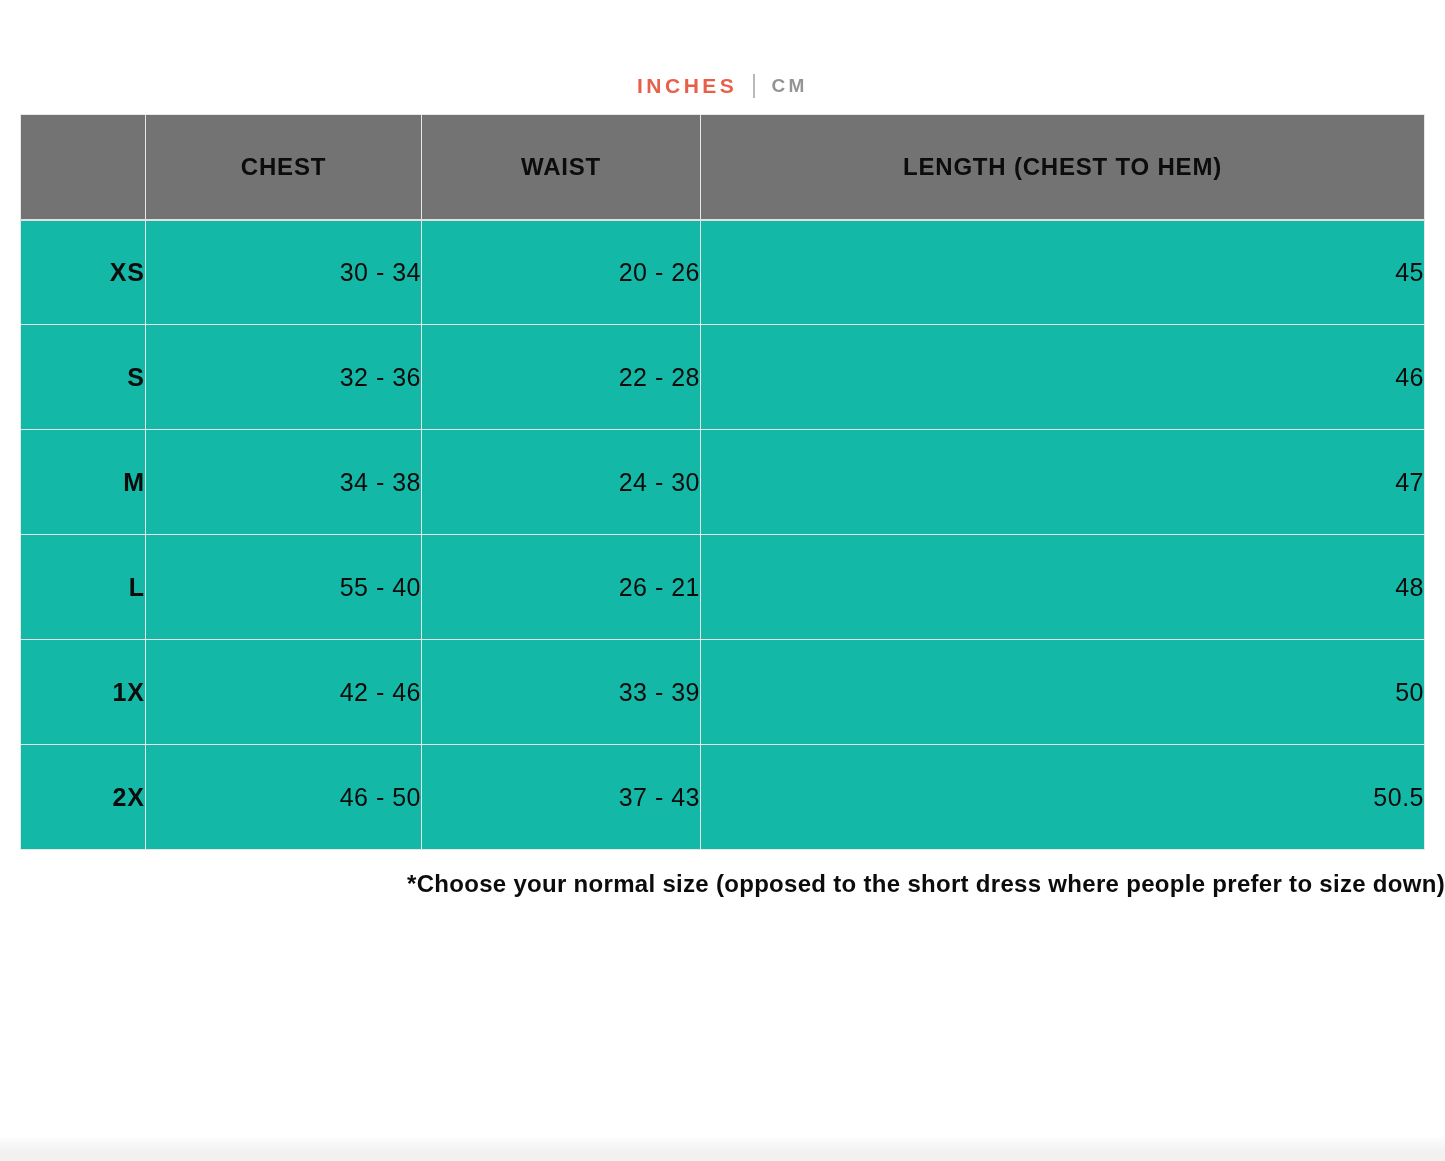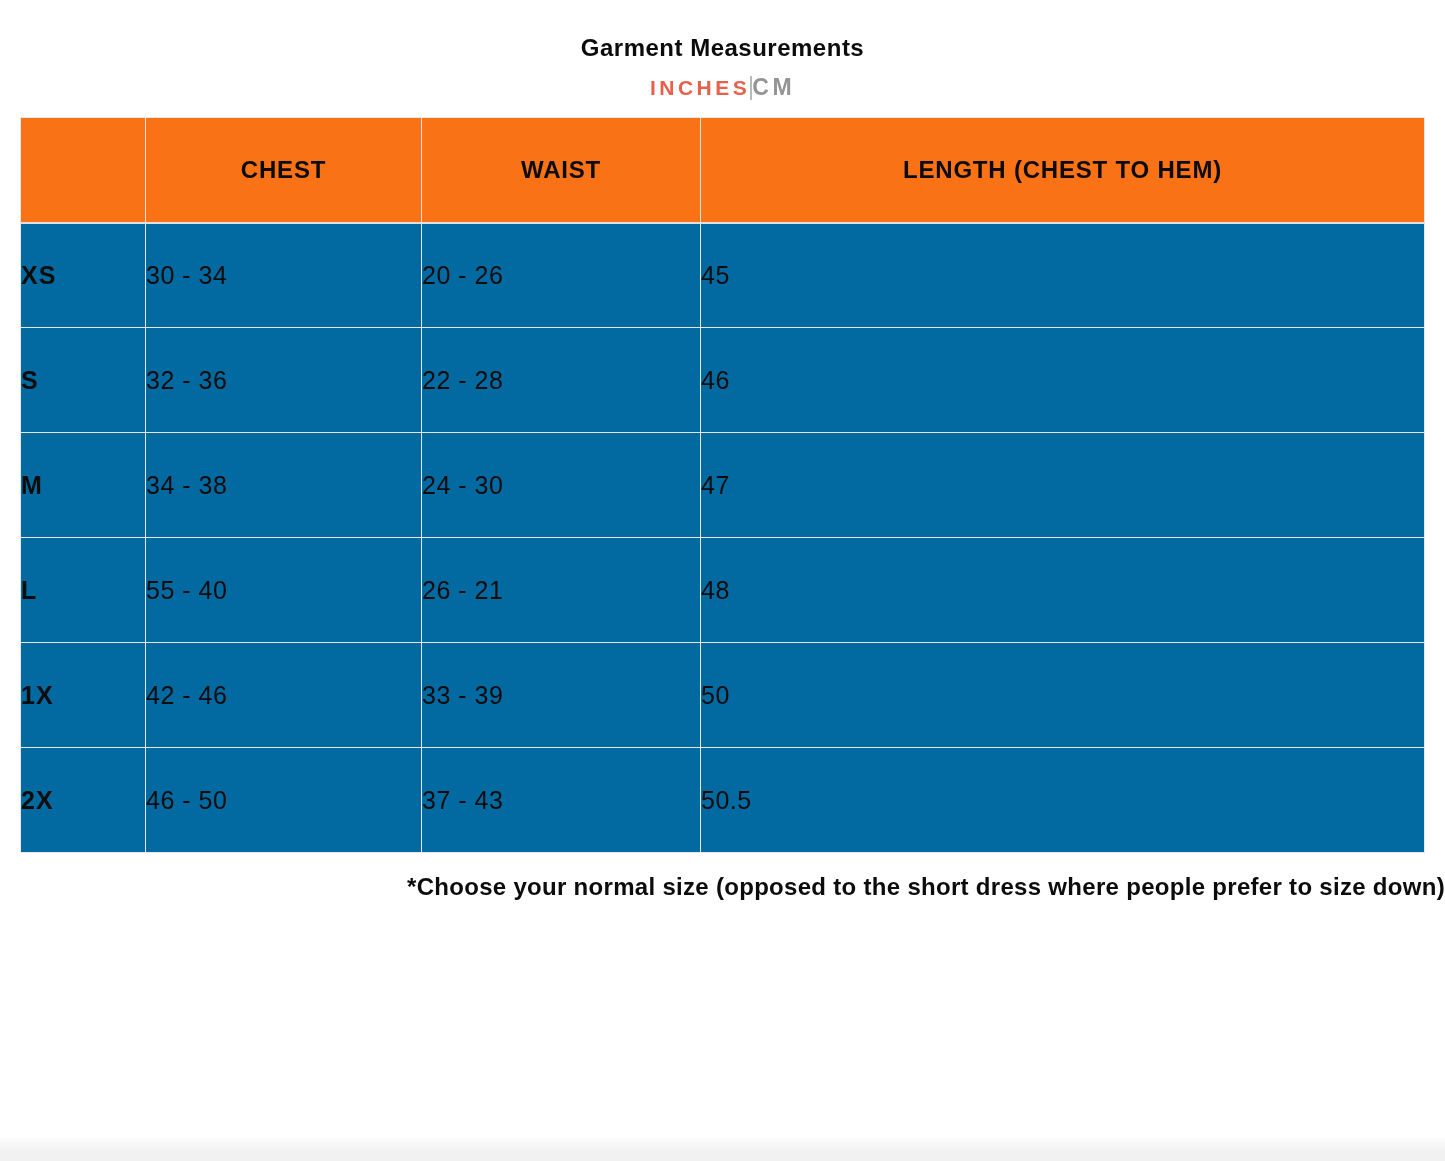--- a/index.html
+++ b/index.html
@@ -20,40 +20,41 @@
     overflow:hidden;
   }
   .page-header{ text-align:center; padding-top:34px; }
   .chart-title{
     font-size:24px;
     font-weight:bold;
     letter-spacing:.5px;
     color:var(--ink);
   }
   .unit-toggle{
-    margin-top:12px;
+    margin-top:40px;
     display:flex;
     justify-content:center;
     align-items:center;
+    gap:16px;
   }
   .unit-inches{
     color:var(--accent);
     font-size:21px;
     font-weight:bold;
     letter-spacing:3.5px;
     cursor:pointer;
   }
   .unit-divider{
     width:2px;
     height:24px;
     background:var(--divider);
   }
   .unit-cm{
     color:var(--muted);
-    font-size:23px;
+    font-size:19px;
     font-weight:bold;
     letter-spacing:3.5px;
     cursor:pointer;
   }
   .size-table-wrap{ margin:16px 20px 0 20px; }
   table.size-table{
     width:1405px;
     border-collapse:collapse;
     table-layout:fixed;
     border:1px solid var(--border);
@@ -62,29 +63,29 @@
   .size-table col.c-chest{width:276px;}
   .size-table col.c-waist{width:279px;}
   .size-table th{
     height:105px;
     font-size:24px;
     font-weight:bold;
     letter-spacing:.8px;
     vertical-align:middle;
     border:1px solid var(--border);
     border-bottom:2px solid var(--border-strong);
-    background:#f97316;
+    background:#737373;
   }
   .size-table td{
     height:105px;
     font-size:25px;
-    text-align:left;
+    text-align:right;
     vertical-align:middle;
     border:1px solid var(--border);
-    background:#0369a1;
+    background:#14b8a6;
     letter-spacing:.5px;
   }
   .size-table td.size-label{ font-weight:bold; letter-spacing:1px; }
   .footnote{
     margin-top:20px;
     text-align:right;
     font-size:24px;
     font-weight:bold;
     letter-spacing:.3px;
   }
@@ -92,21 +93,20 @@
     position:absolute;
     left:0; right:0; bottom:0;
     height:24px;
     background:linear-gradient(to bottom,#fdfdfd 0%,#f2f2f2 55%,#f1f1f1 100%);
   }
 </style>
 </head>
 <body>
 
 <div class="page-header">
-  <div class="chart-title">Garment Measurements</div>
   <div class="unit-toggle">
     <span class="unit-inches">INCHES</span>
     <span class="unit-divider"></span>
     <span class="unit-cm">CM</span>
   </div>
 </div>
 
 <div class="size-table-wrap">
   <table class="size-table">
     <colgroup>

